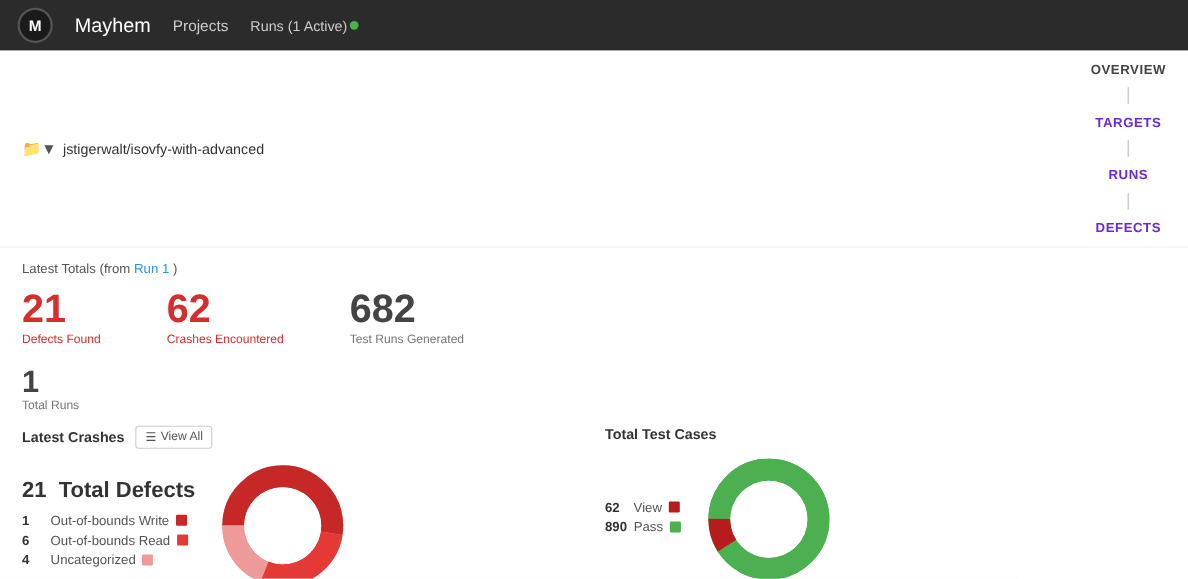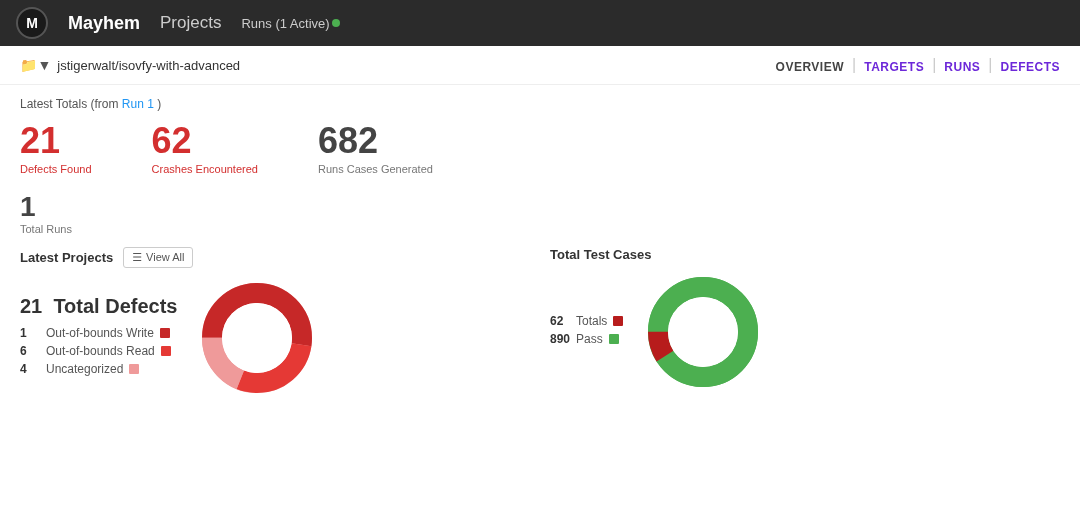--- a/index.html
+++ b/index.html
@@ -16,24 +16,24 @@
     }
     .navbar-logo {
       width: 32px; height: 32px;
       background: #1a1a1a;
       border-radius: 50%;
       display: flex; align-items: center; justify-content: center;
       color: white; font-weight: bold; font-size: 14px;
       border: 2px solid #555;
     }
     .navbar-brand {
-      color: white; font-size: 18px; font-weight: bold;
+      color: white; font-size: 18px; font-weight: normal;
     }
     .navbar-link {
-      color: #ccc; font-size: 17px; cursor: pointer;
+      color: #ccc; font-size: 14px; cursor: pointer;
     }
     .navbar-runs {
       color: #ccc; font-size: 13px;
       display: flex; align-items: center; gap: 2px;
     }
     .green-dot {
       width: 8px; height: 8px; background: #4caf50; border-radius: 50%;
     }
 
     
@@ -54,21 +54,21 @@
     .breadcrumb-left {
       display: flex; align-items: center; gap: 6px;
     }
     .folder-icon {
       color: #555; font-size: 14px;
     }
     .breadcrumb-path {
       font-size: 13px; color: #333;
     }
     .breadcrumb-nav {
-      display: flex; align-items: flex-end; gap: 8px;
+      display: flex; align-items: center; gap: 8px; flex-direction: column;
     }
     .nav-item {
       font-size: 12px; font-weight: bold; color: #555; cursor: pointer;
       text-transform: uppercase; letter-spacing: 0.5px;
     }
     .nav-item.active { color: #444; }
     .nav-item.link { color: #6d28d9; }
     .nav-sep { color: #ccc; }
 
     
@@ -195,34 +195,34 @@
       <div class="stat-item">
         <div class="stat-number red">21</div>
         <div class="stat-label red">Defects Found</div>
       </div>
       <div class="stat-item">
         <div class="stat-number red">62</div>
         <div class="stat-label red">Crashes Encountered</div>
       </div>
       <div class="stat-item">
         <div class="stat-number gray">682</div>
-        <div class="stat-label gray">Runs Cases Generated</div>
+        <div class="stat-label gray">Test Runs Generated</div>
       </div>
     </div>
 
     <div style="margin-bottom:12px;">
       <div class="total-runs-num">1</div>
       <div class="total-runs-label">Total Runs</div>
     </div>
 
     <div class="bottom-section">
 
       <div class="bottom-left">
         <div class="bottom-header">
-          <span class="bottom-header-title">Latest Projects</span>
+          <span class="bottom-header-title">Latest Crashes</span>
           <button class="view-all-btn">
             <span>☰</span>
             <span>View All</span>
           </button>
         </div>
         <div class="chart-container">
           <div class="chart-legend">
             <div class="legend-title">
               <span>21</span>
               &nbsp;<span>Total Defects</span>
@@ -257,21 +257,21 @@
       </div>
 
       <div class="bottom-right">
         <div class="bottom-header">
           <span class="bottom-header-title">Total Test Cases</span>
         </div>
         <div class="chart-container">
           <div class="chart-legend">
             <div class="legend-item">
               <span class="legend-num">62</span>
-              <span>Totals</span>
+              <span>View</span>
               <span class="legend-color" style="background:#b71c1c;"></span>
             </div>
             <div class="legend-item">
               <span class="legend-num">890</span>
               <span>Pass</span>
               <span class="legend-color" style="background:#4caf50;"></span>
             </div>
           </div>
 
           <svg class="donut" width="120" height="120" viewBox="0 0 120 120">

